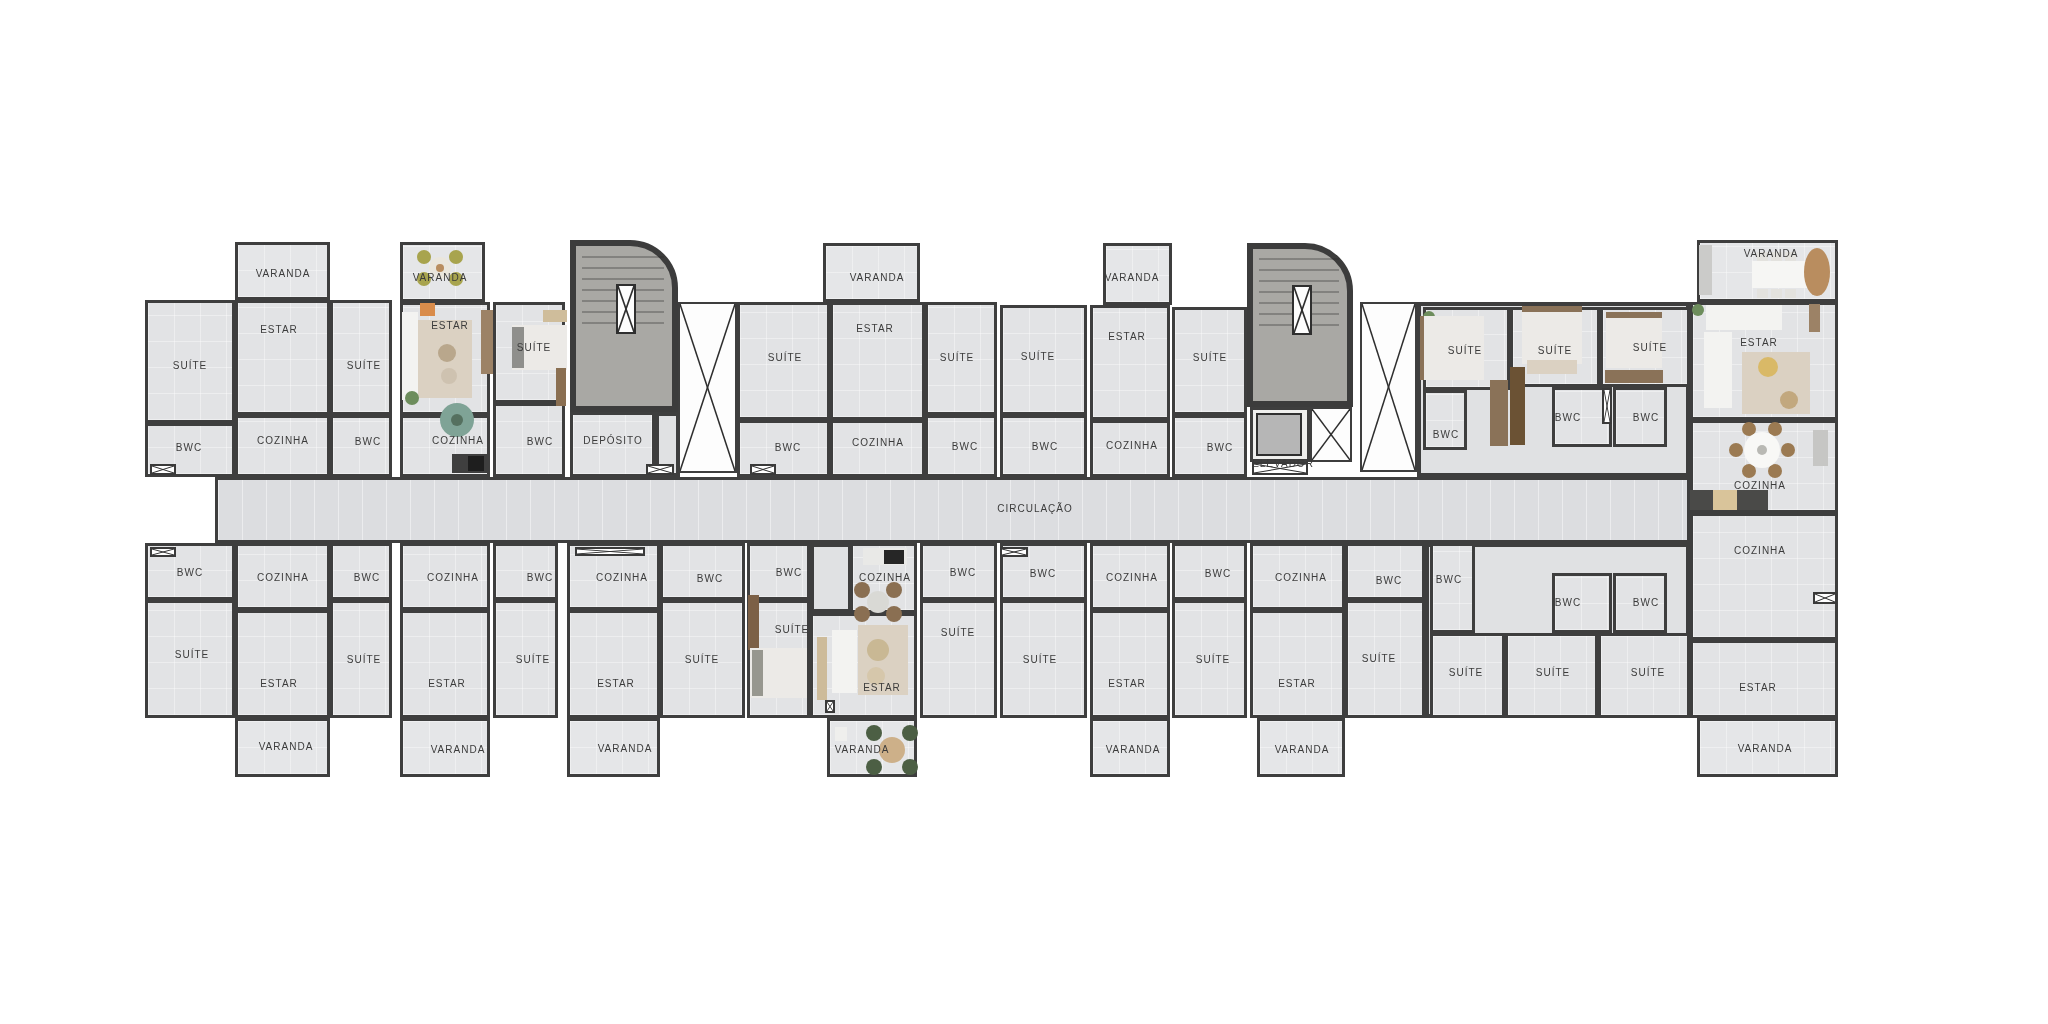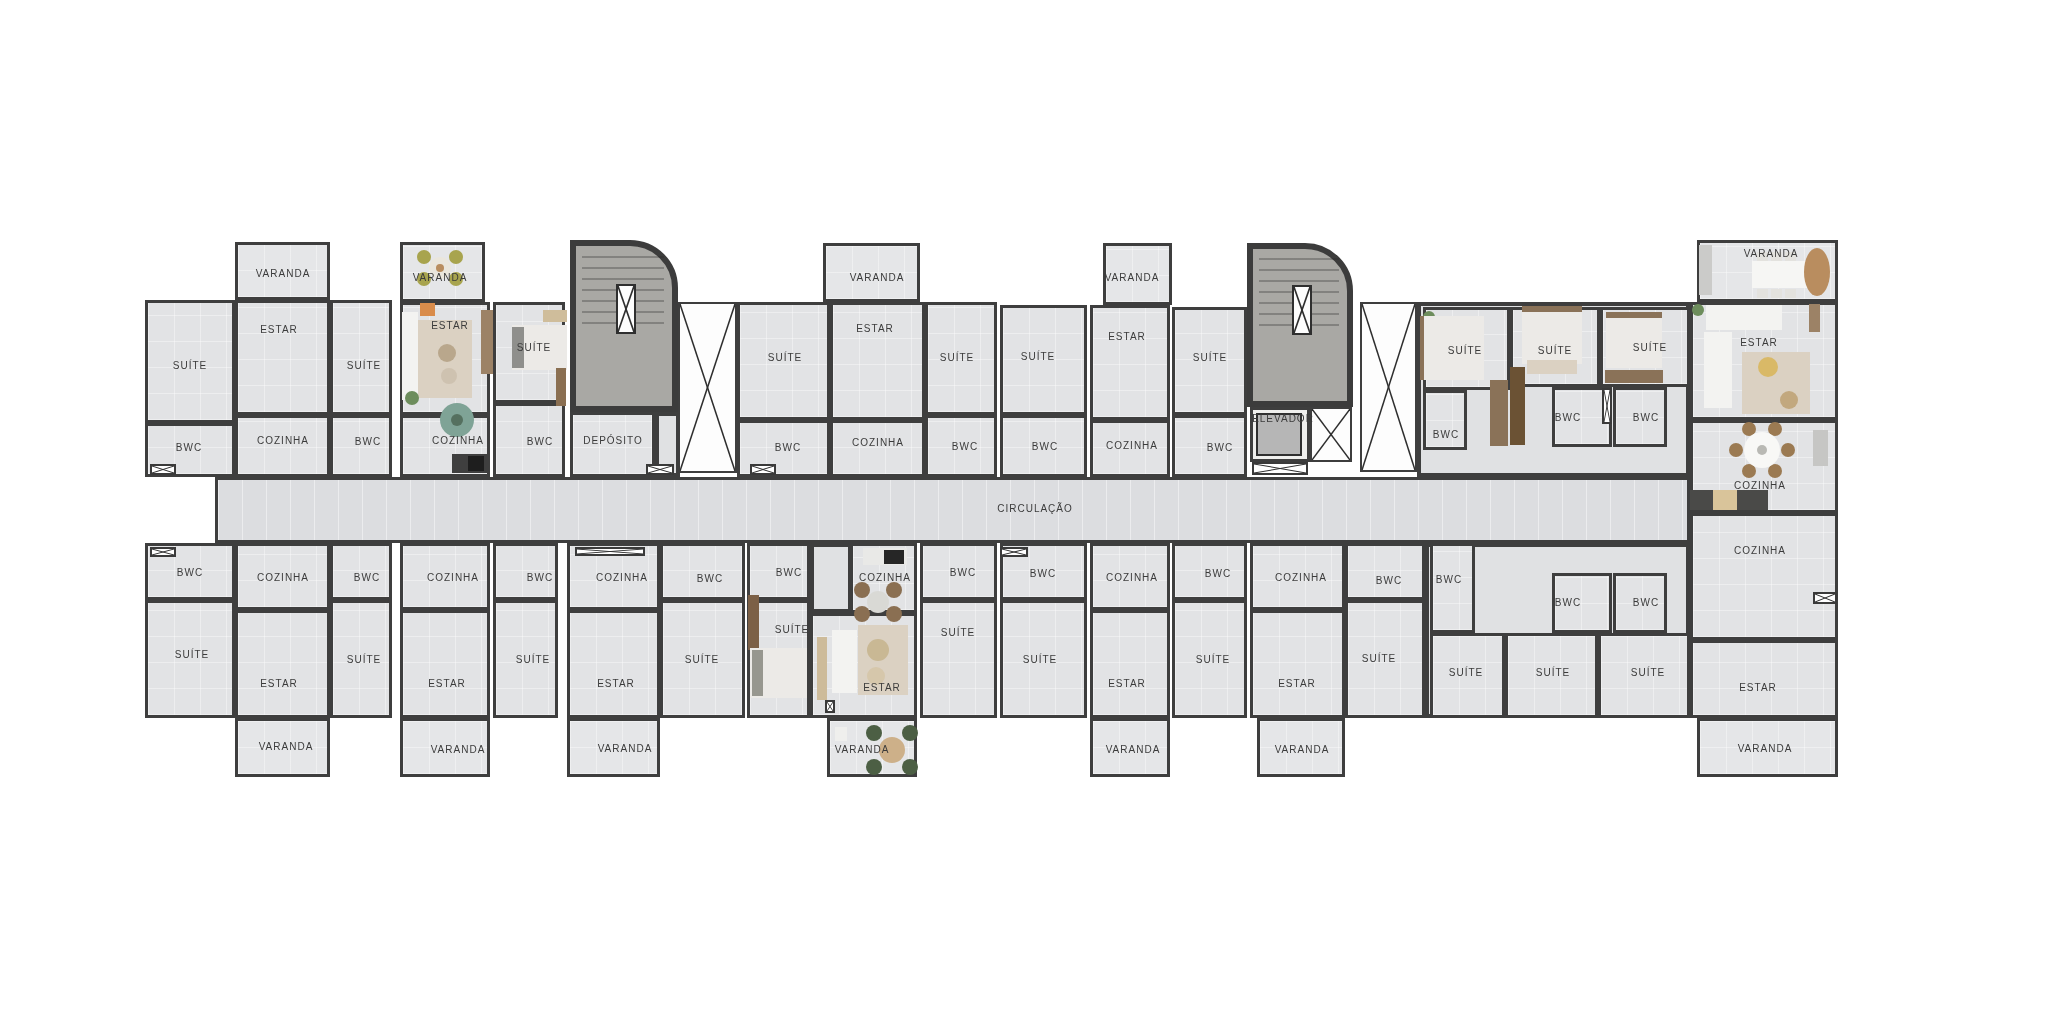--- a/index.html
+++ b/index.html
@@ -315,21 +315,21 @@
     <span class="label" style="left: 878px; top: 442px;">COZINHA</span>
     <span class="label" style="left: 957px; top: 357px;">SUÍTE</span>
     <span class="label" style="left: 965px; top: 446px;">BWC</span>
     <span class="label" style="left: 1038px; top: 356px;">SUÍTE</span>
     <span class="label" style="left: 1045px; top: 446px;">BWC</span>
     <span class="label" style="left: 1132px; top: 277px;">VARANDA</span>
     <span class="label" style="left: 1127px; top: 336px;">ESTAR</span>
     <span class="label" style="left: 1132px; top: 445px;">COZINHA</span>
     <span class="label" style="left: 1210px; top: 357px;">SUÍTE</span>
     <span class="label" style="left: 1220px; top: 447px;">BWC</span>
-    <span class="label" style="left: 1283px; top: 418px;">ELEVADOR</span>
+    <span class="label" style="left: 1283px; top: 463px;">ELEVADOR</span>
     <span class="label" style="left: 1465px; top: 350px;">SUÍTE</span>
     <span class="label" style="left: 1446px; top: 434px;">BWC</span>
     <span class="label" style="left: 1555px; top: 350px;">SUÍTE</span>
     <span class="label" style="left: 1650px; top: 347px;">SUÍTE</span>
     <span class="label" style="left: 1568px; top: 417px;">BWC</span>
     <span class="label" style="left: 1646px; top: 417px;">BWC</span>
     <span class="label" style="left: 1771px; top: 253px;">VARANDA</span>
     <span class="label" style="left: 1759px; top: 342px;">ESTAR</span>
     <span class="label" style="left: 1760px; top: 485px;">COZINHA</span>
     <span class="label" style="left: 190px; top: 572px;">BWC</span>

